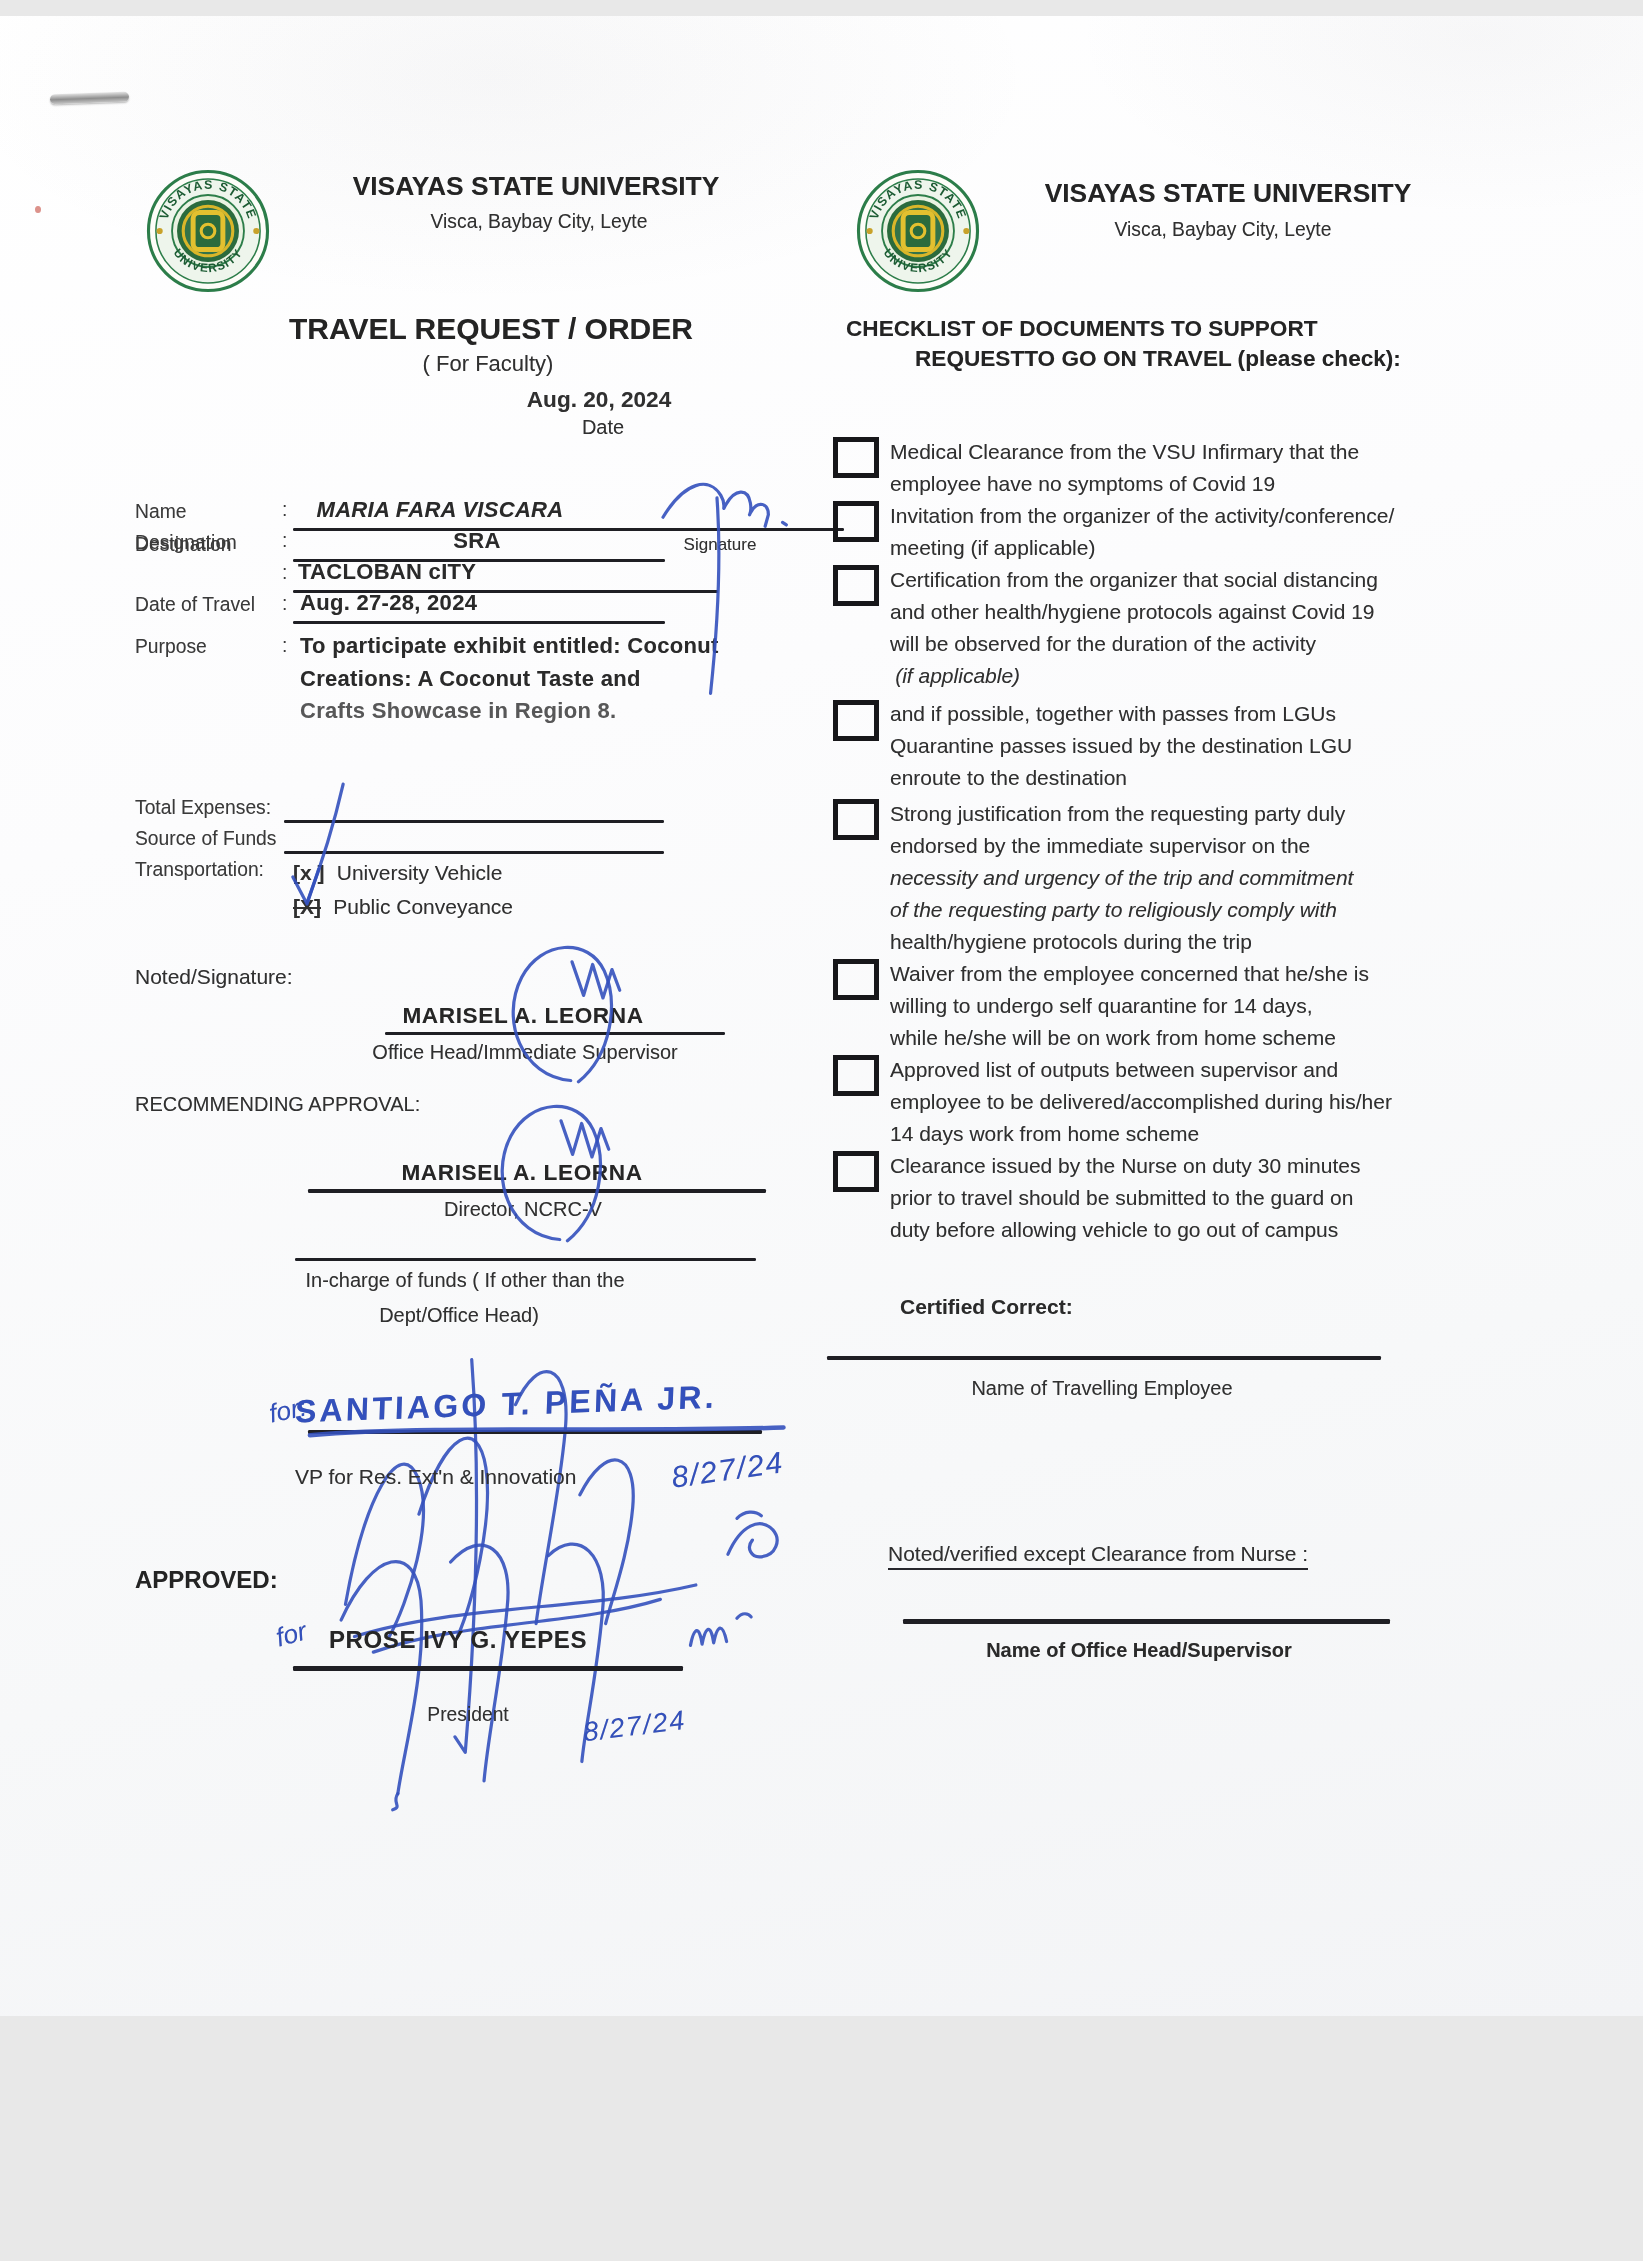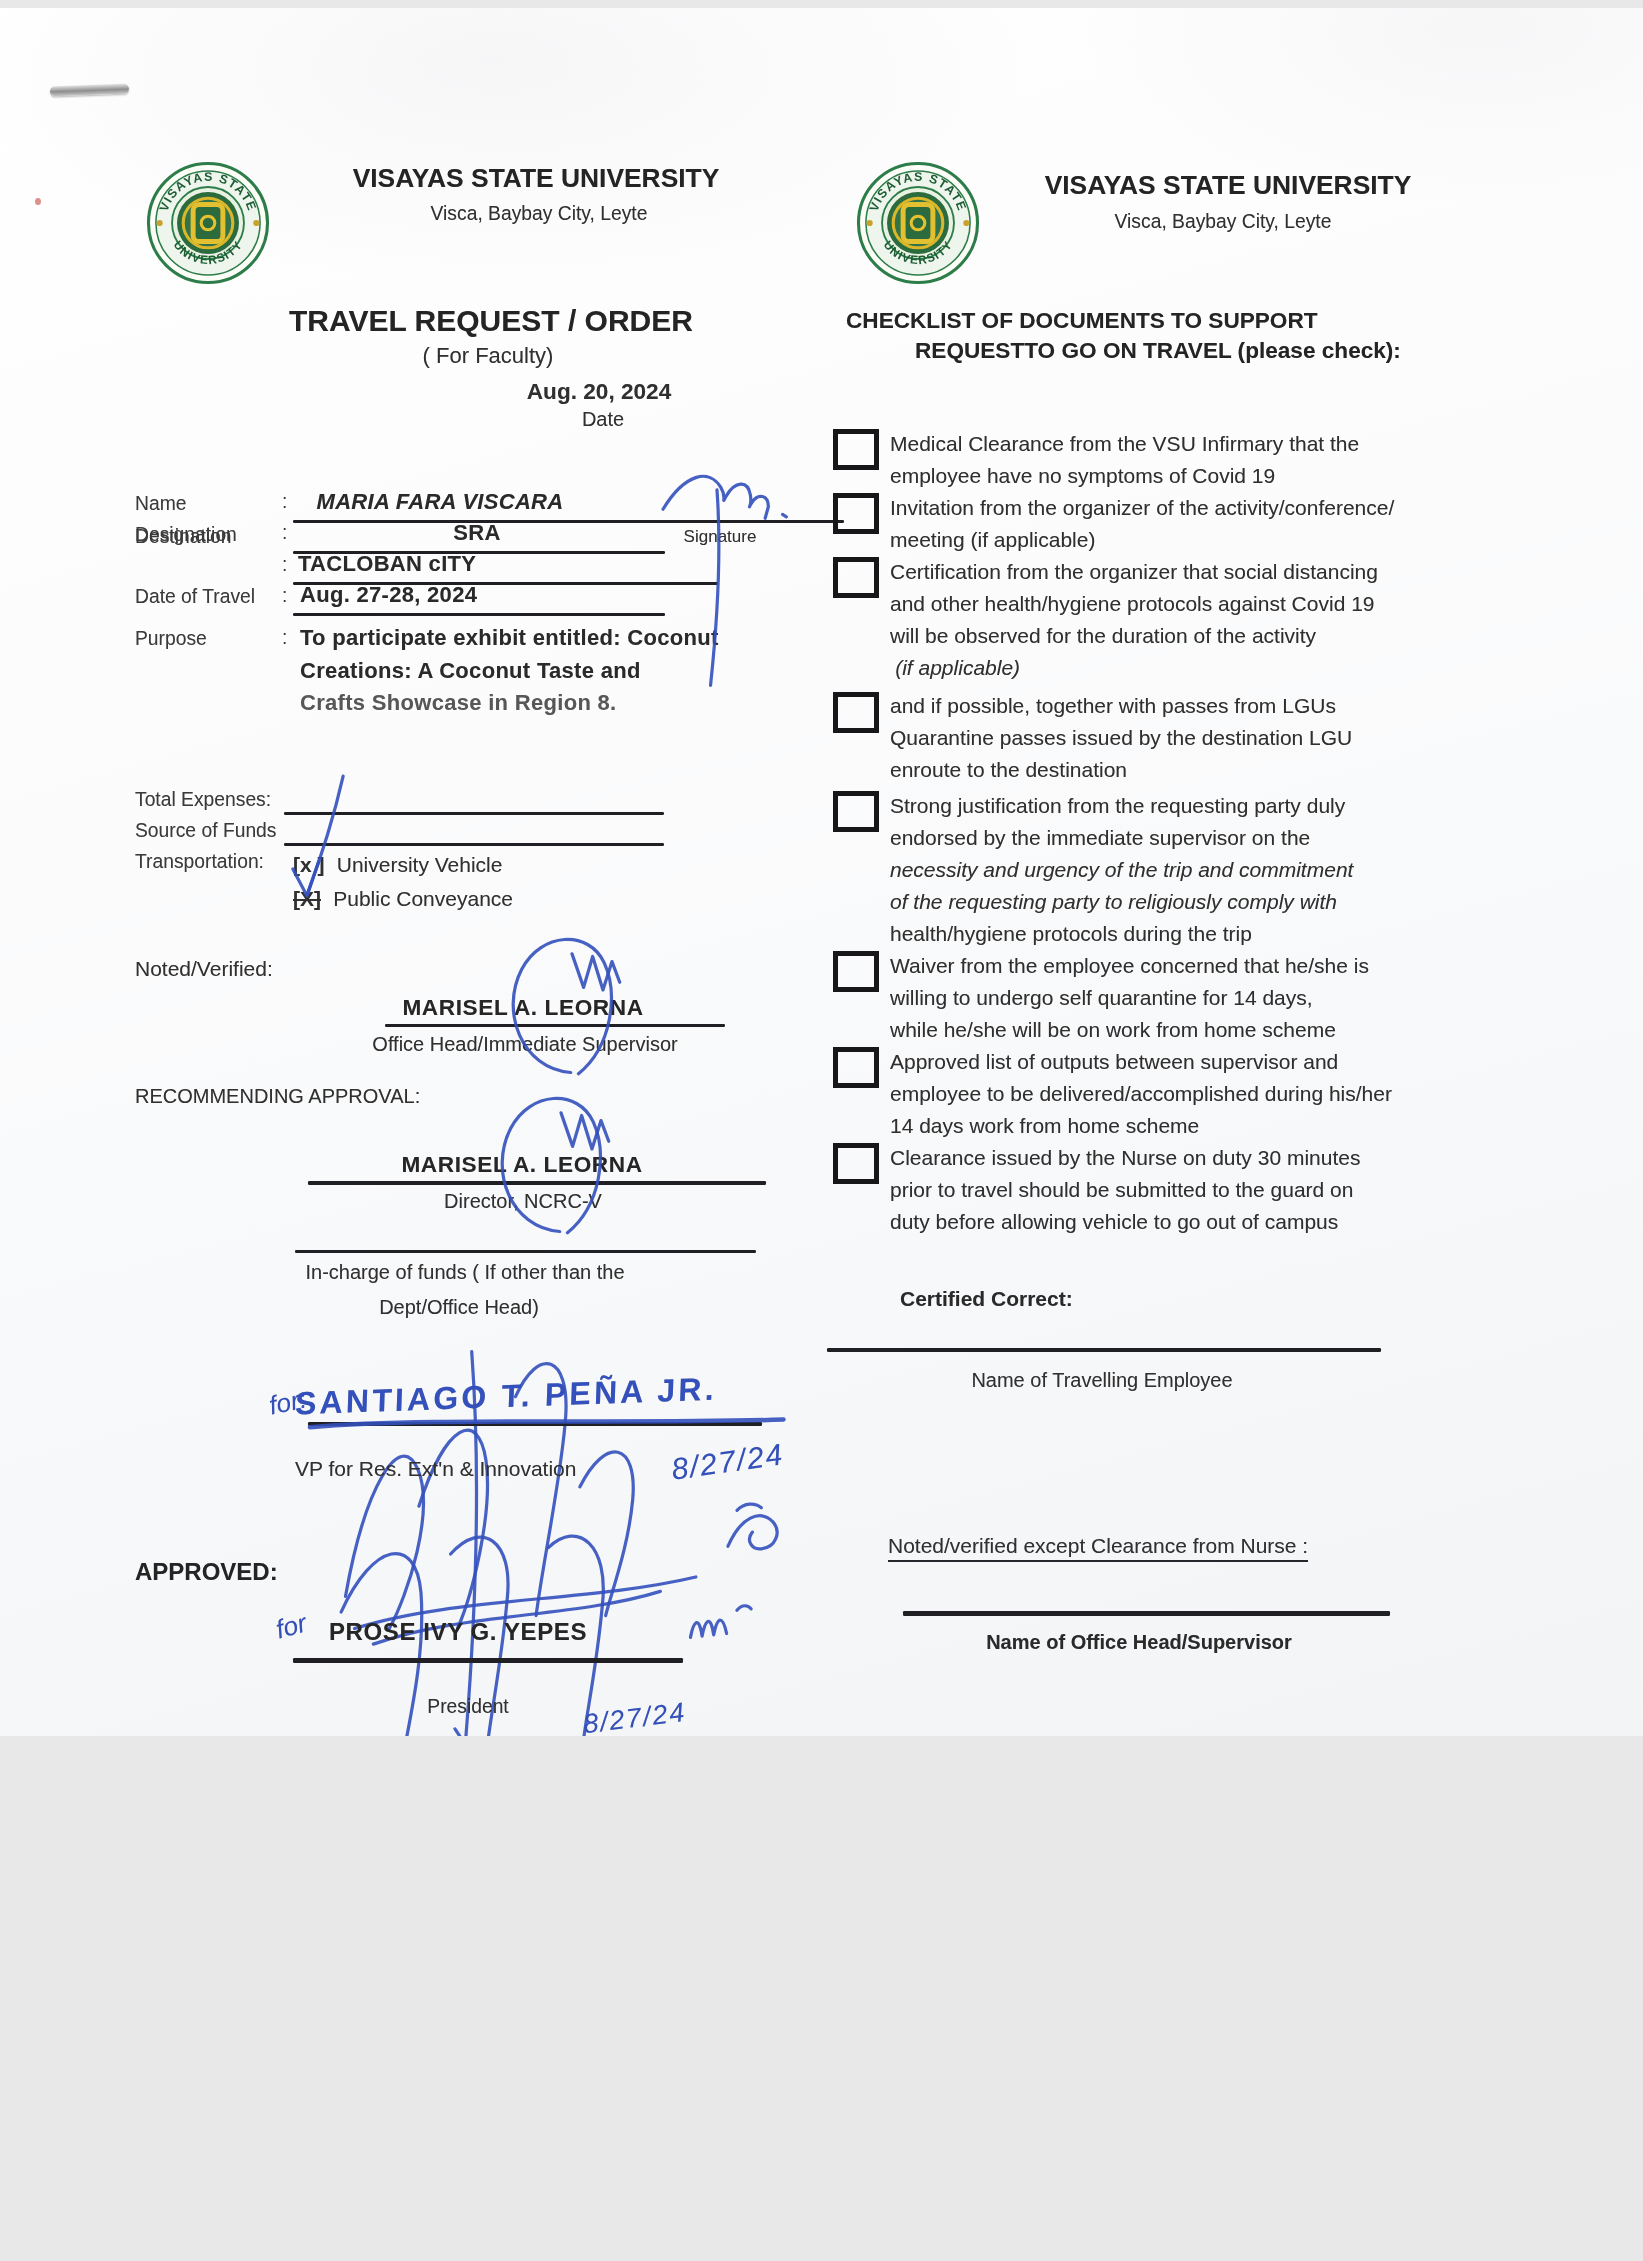--- a/index.html
+++ b/index.html
@@ -1,16 +1,16 @@
 <!DOCTYPE html>
 <html style="font-size:10.3px"><head>
 <meta charset="utf-8">
 <style>
   html,body{margin:0;padding:0;background:#e8e8e8;}
-  #page{position:relative;width:1643px;height:1728px;margin:8px auto;overflow:hidden;
+  #page{position:relative;width:1643px;height:2000px;margin:16px auto;overflow:hidden;
         background:linear-gradient(165deg,#ffffff 0%,#fcfcfd 35%,#f7f8f9 70%,#f3f4f6 100%);
         font-family:"Liberation Sans",sans-serif;color:#303030;}
   #page::before{content:"";position:absolute;inset:0;
         background:radial-gradient(773px 322px at 30% 3%,rgba(120,120,130,.06),transparent 70%),
                    radial-gradient(580px 258px at 90% 1%,rgba(120,120,130,.05),transparent 70%);}
   .abs{position:absolute;}
   .ctr{transform:translateX(-50%);}
   .b{font-weight:bold;}
   .it{font-style:italic;}
   .lbl{font-size:19.3px;color:#3a3a3a;}
@@ -125,21 +125,21 @@
   </div>
   <div class="abs scan" style="left:293px;top:879px;font-size:21px;">
     <span class="b" style="text-decoration:line-through;">[X]</span>
     <span style="margin-left:6.4px;">Public Conveyance</span>
   </div>
   <svg class="sig" style="left:276px;top:759px;" width="84" height="158" viewBox="0 0 130 245">
     <path d="M104,14 C88,84 66,150 48,198"></path>
     <path d="M26,158 L48,200 L66,146"></path>
   </svg>
 
-  <div class="abs scan" style="left:135px;top:949px;font-size:21px;">Noted/Verified:</div>
+  <div class="abs scan" style="left:135px;top:949px;font-size:21px;">Noted/Signature:</div>
   <div class="abs ctr b scan" style="left:523px;top:987px;font-size:22.6px;letter-spacing:0.6px;color:#262626;">MARISEL A. LEORNA</div>
   <div class="rule" style="left:385px;top:1016px;width:340px;"></div>
   <div class="abs ctr scan" style="left:525px;top:1025px;font-size:20px;">Office Head/Immediate Supervisor</div>
   <svg class="sig" style="left:474px;top:907px;" width="187" height="168" viewBox="0 0 290 260">
     <path d="M150,244 C74,238 40,150 74,84 C104,26 178,22 202,74 C224,122 214,204 162,246"></path>
     <path d="M152,60 L170,112 L184,64 L200,116 L214,72 L226,104"></path>
   </svg>
 
   <div class="abs scan" style="left:135px;top:1077px;font-size:20px;">RECOMMENDING APPROVAL:</div>
   <div class="abs ctr b scan" style="left:522px;top:1144px;font-size:22.6px;letter-spacing:0.6px;color:#262626;">MARISEL A. LEORNA</div>

